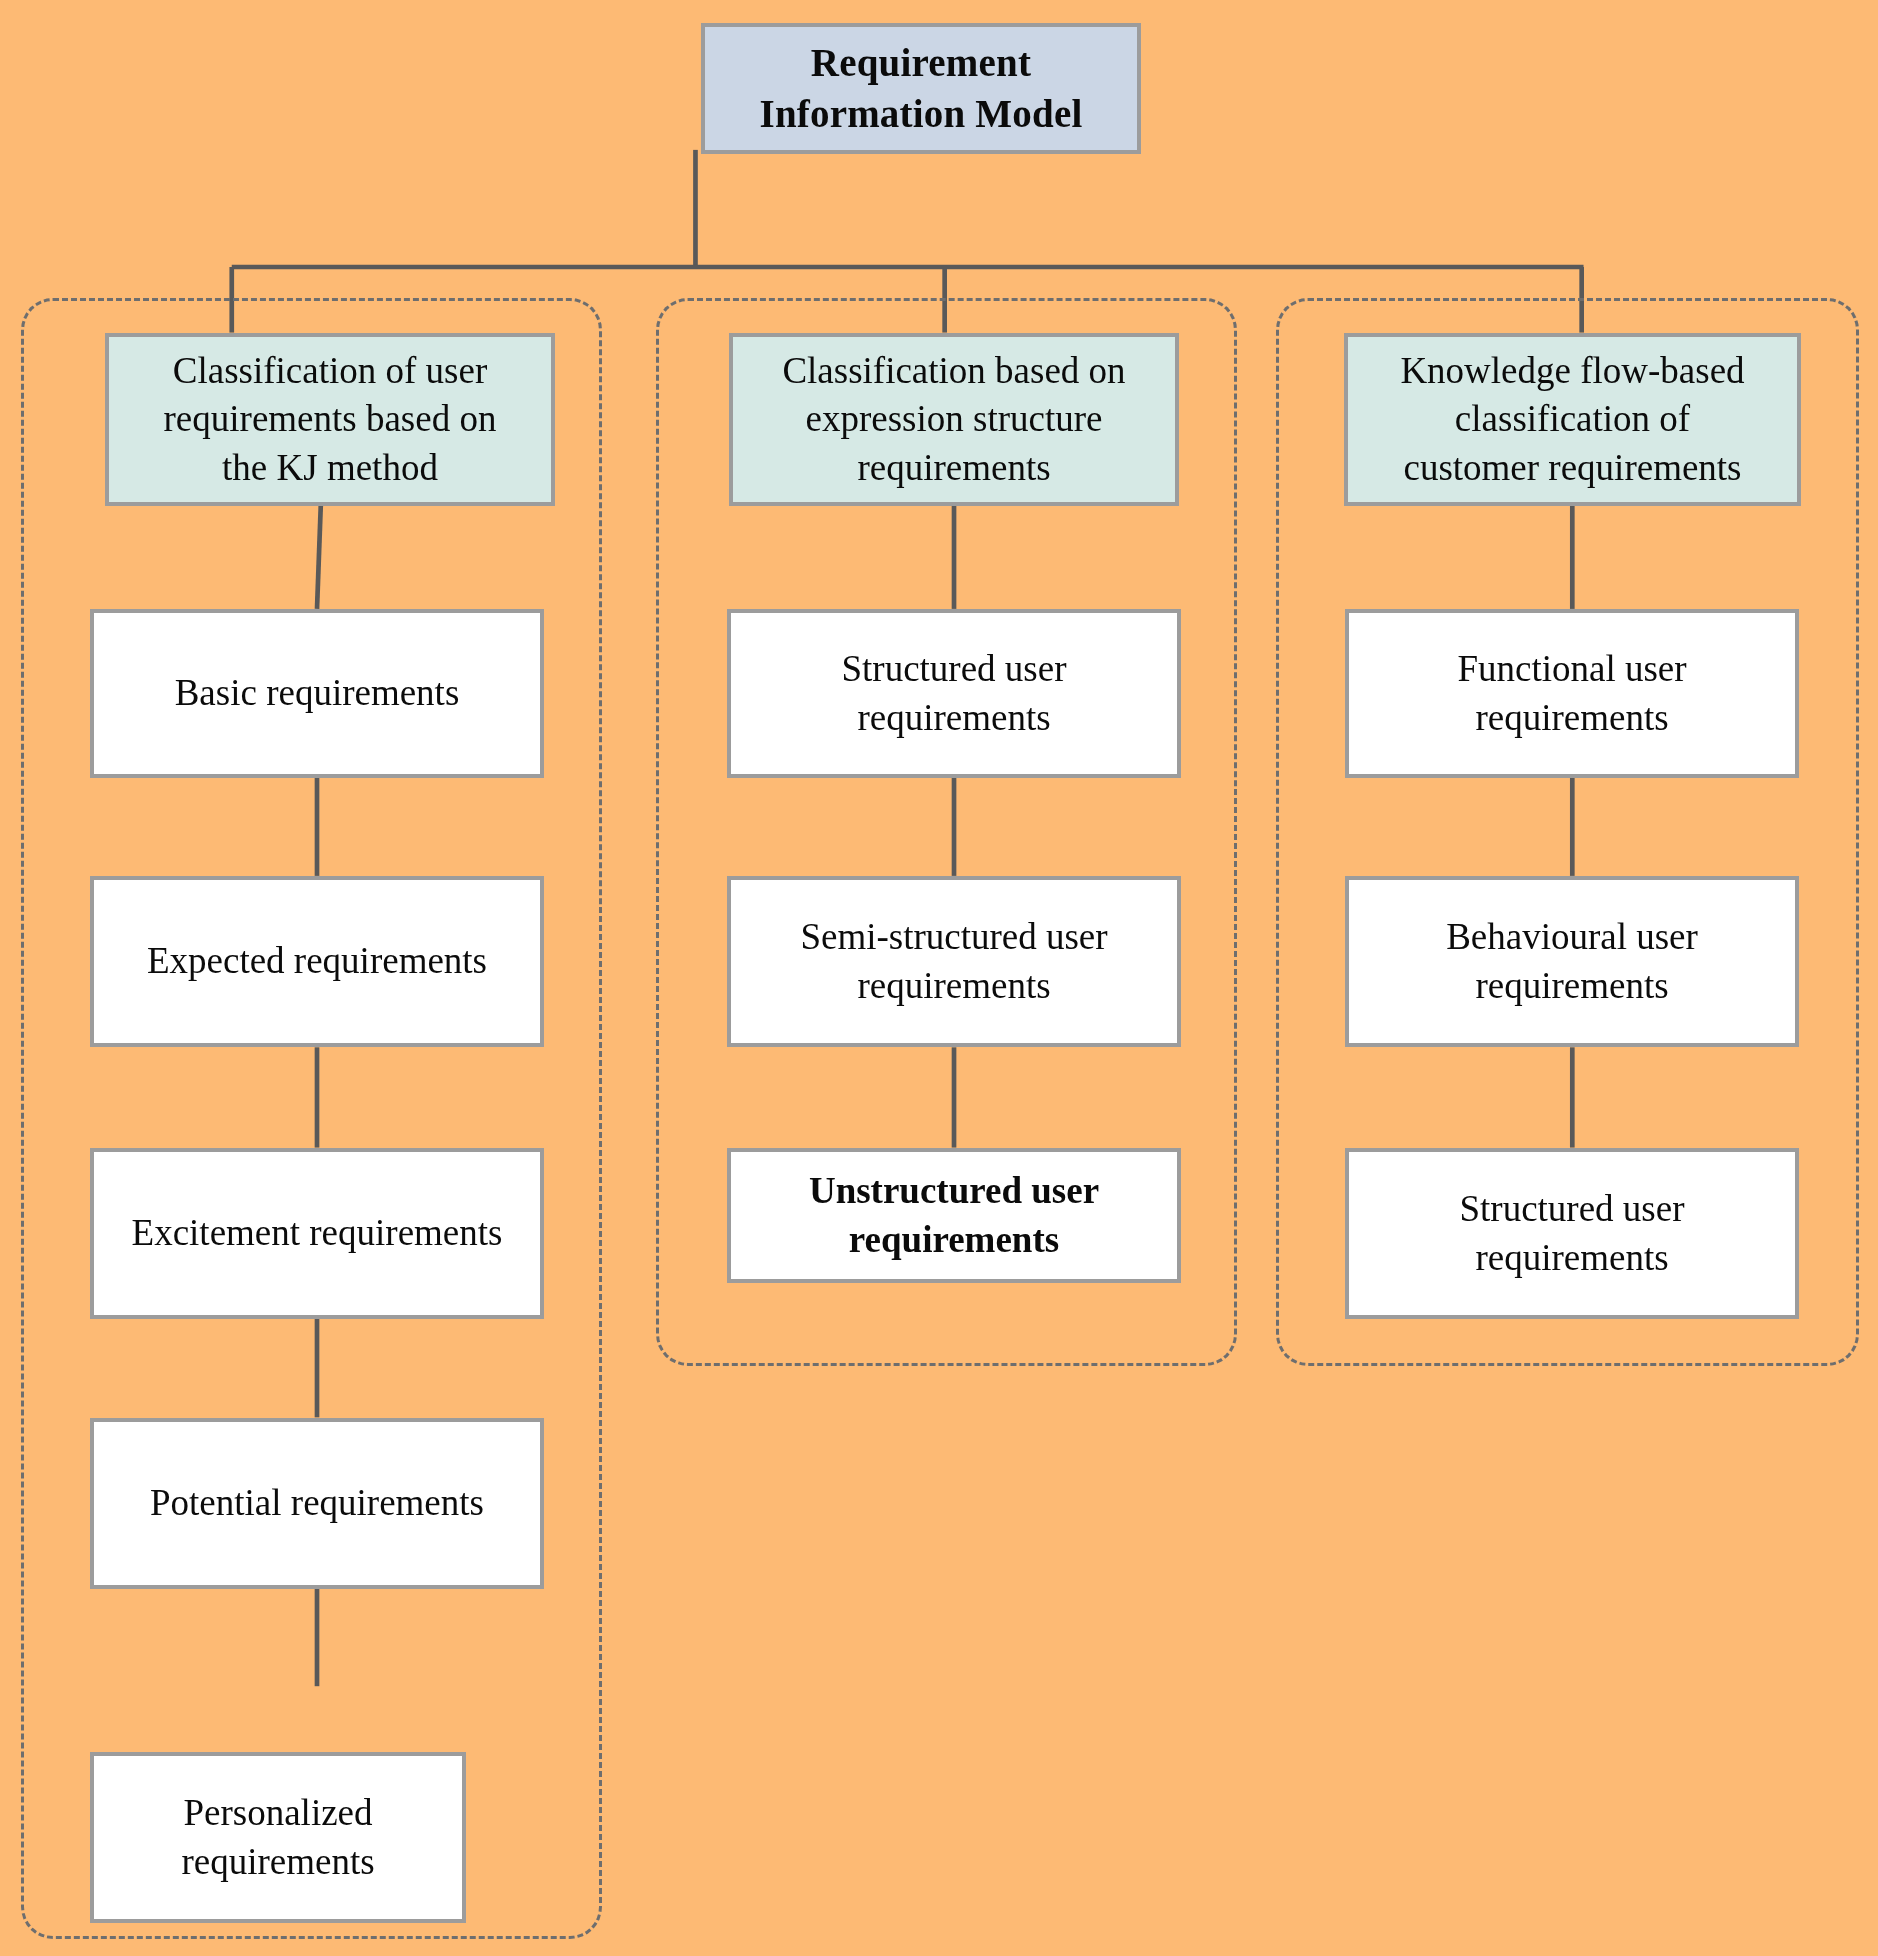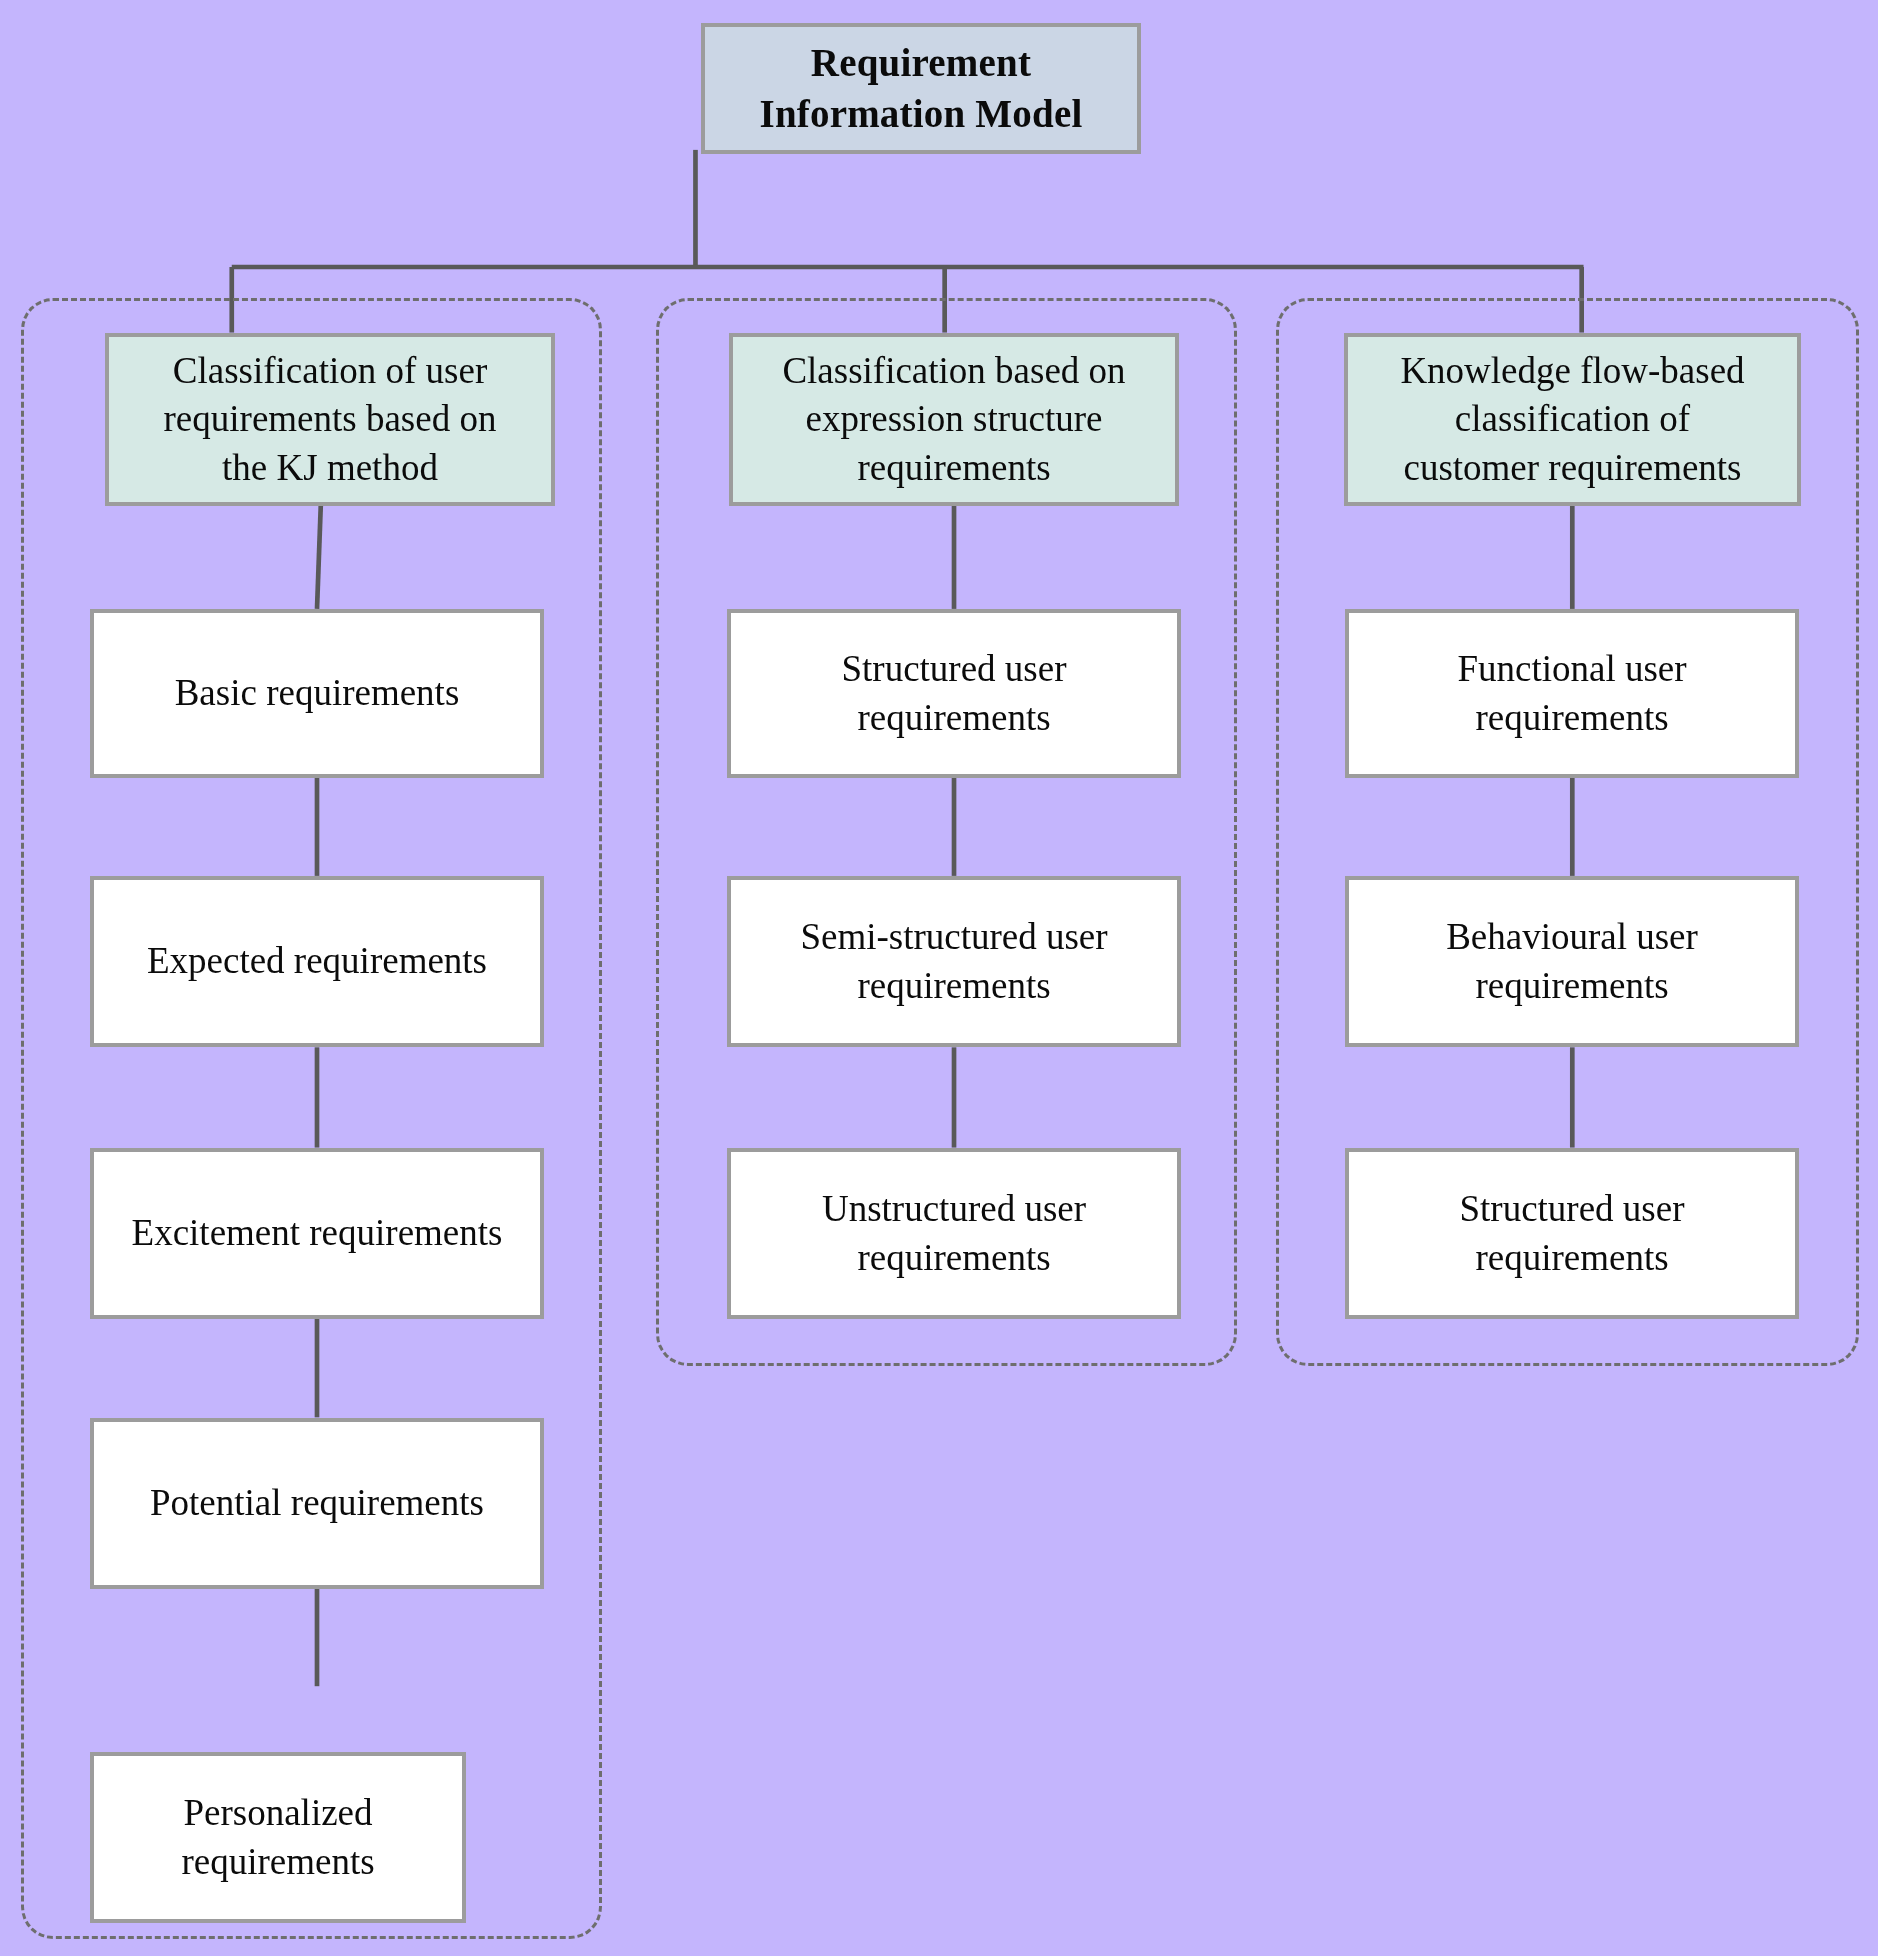--- a/index.html
+++ b/index.html
@@ -12,21 +12,21 @@
     height: 1956px;
     font-family: "Liberation Serif", "DejaVu Serif", serif;
     -webkit-font-smoothing: antialiased;
   }
 
   #canvas {
     position: relative;
     width: 1879px;
     height: 1956px;
     overflow: hidden;
-    background: #c4b5fd;
+    background: #fdba74;
   }
 
   
   #connectors {
     position: absolute;
     left: 0; top: 0;
     width: 1879px;
     height: 1956px;
     pointer-events: none;
     z-index: 1;
@@ -164,21 +164,21 @@
   <div class="node node-leaf" style="left:727px; top:609px; width:454px; height:169px;">
     <span class="label">Structured user
 requirements</span>
   </div>
 
   <div class="node node-leaf" style="left:727px; top:876px; width:454px; height:171px;align-items:center;">
     <span class="label">Semi-structured user
 requirements</span>
   </div>
 
-  <div class="node node-leaf" style="left:727px; top:1148px; width:454px; height:171px;">
+  <div class="node node-leaf" style="left:727px; top:1148px; width:454px; height:135px;font-weight:bold;">
     <span class="label">Unstructured user
 requirements</span>
   </div>
 
   <div class="node node-head" style="left:1344px; top:333px; width:457px; height:173px;">
     <span class="label">Knowledge flow-based
 classification of
 customer requirements</span>
   </div>
 

